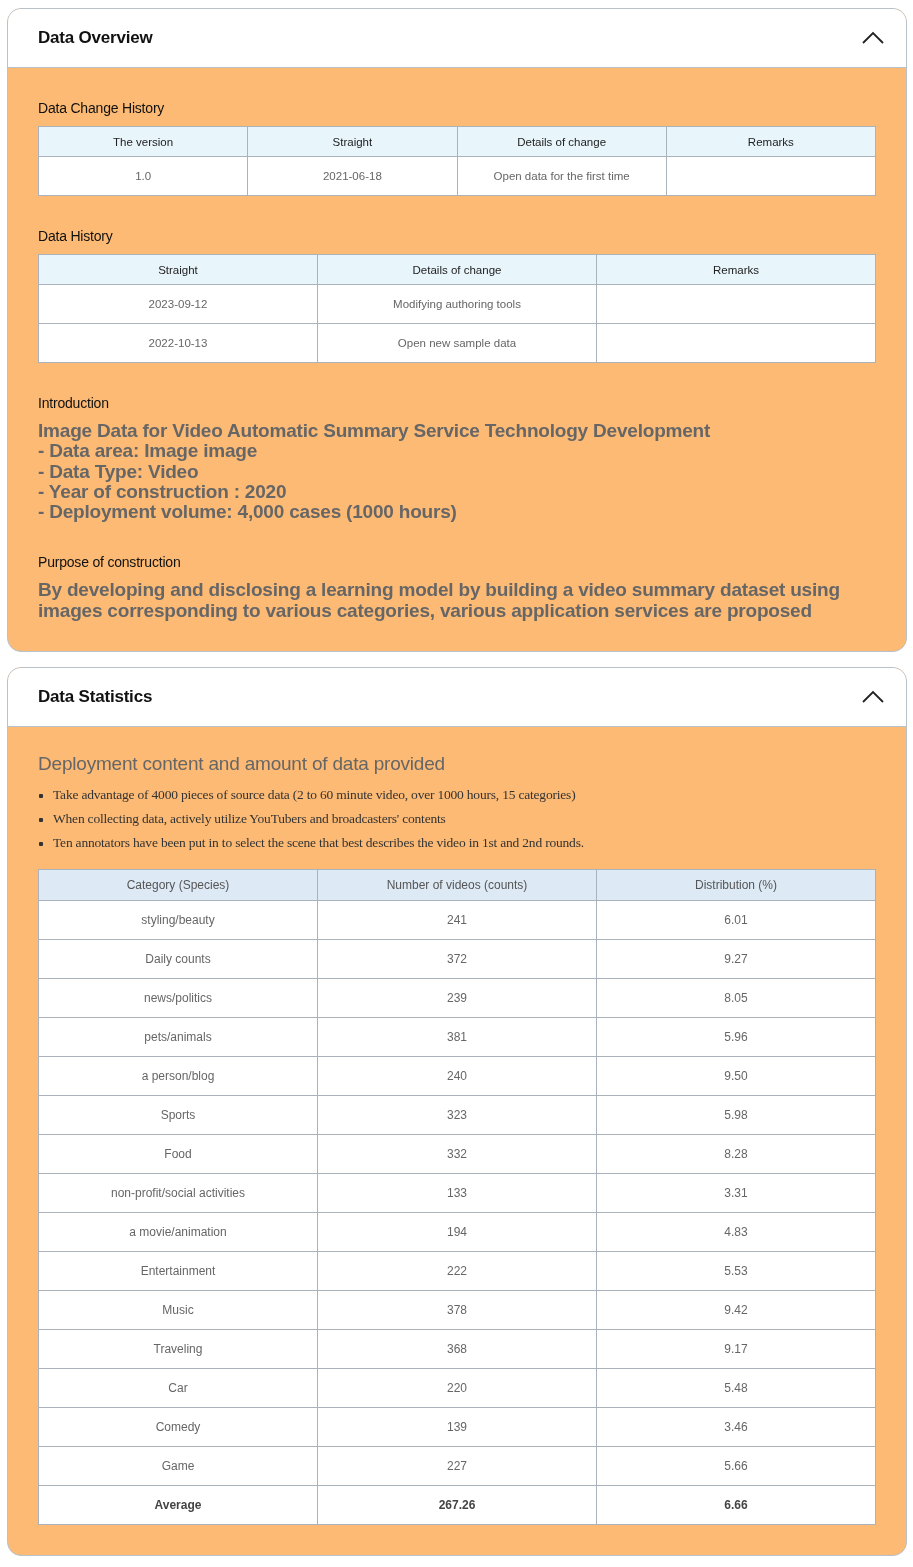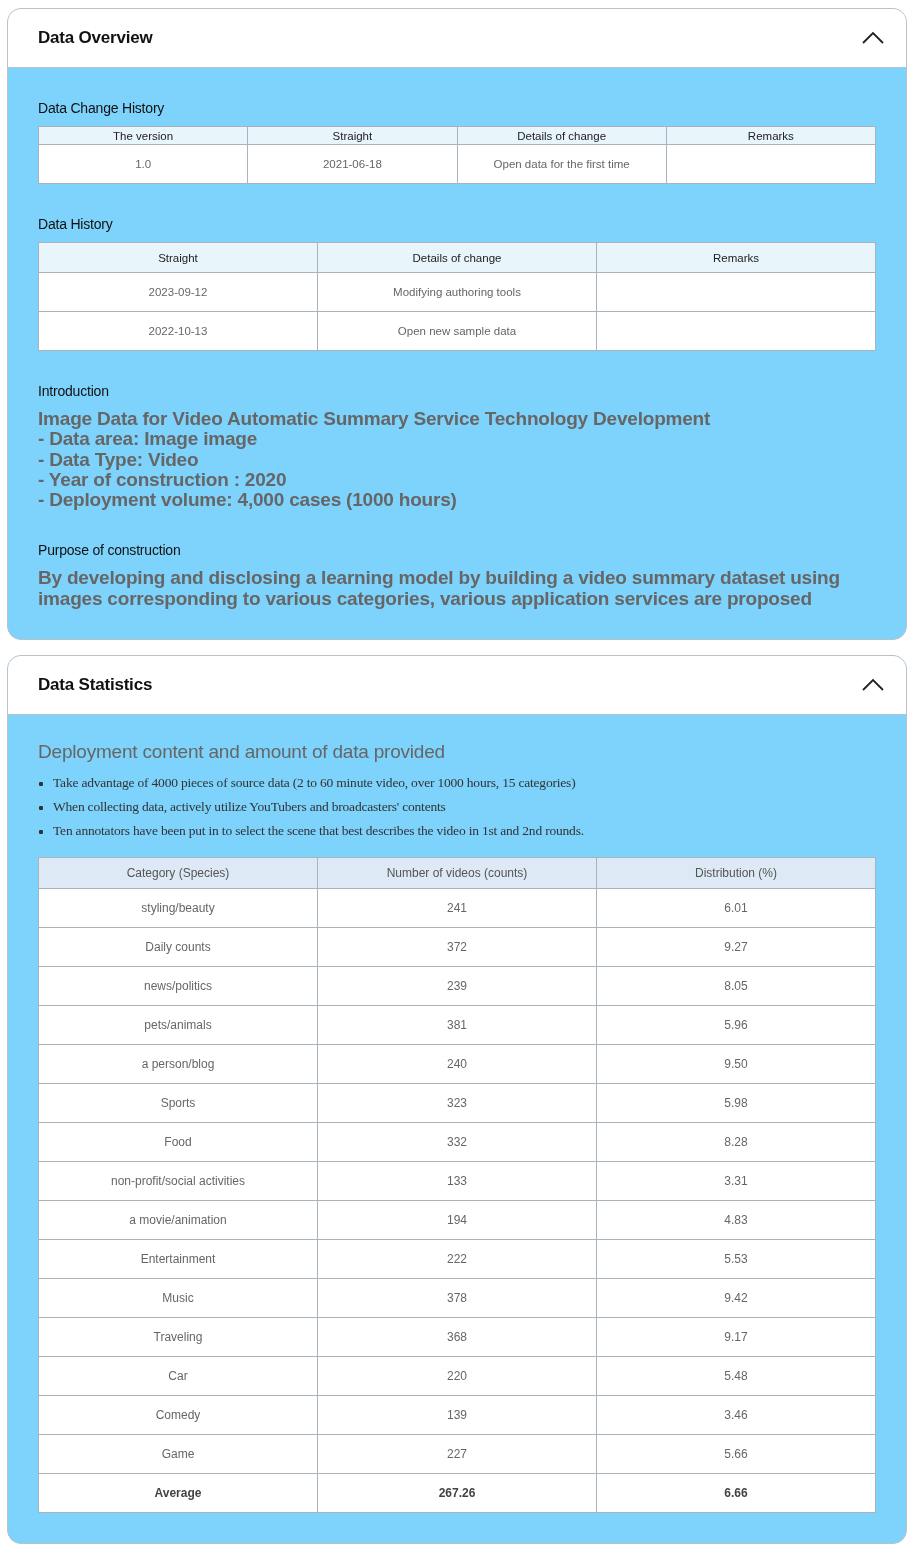--- a/index.html
+++ b/index.html
@@ -3,21 +3,21 @@
 <meta charset="utf-8">
 <style>
   * { box-sizing: border-box; margin: 0; padding: 0; }
   html, body { width: 913px; background: #ffffff; }
   body { font-family: "Liberation Sans", sans-serif; color: #222; padding: 8px 6px 0 7px; }
 
   .panel {
     border: 1px solid #b9c1c9;
     border-radius: 14px;
     overflow: hidden;
-    background: #7dd3fc;
+    background: #fdba74;
     margin-bottom: 15px;
   }
   .panel-header {
     height: 59px;
     background: #ffffff;
     border-bottom: 1px solid #b9c1c9;
     display: flex;
     align-items: center;
     justify-content: space-between;
     padding: 0 20px 0 30px;
@@ -27,21 +27,21 @@
   .chevron { width: 26px; height: 20px; display: flex; align-items: center; justify-content: center; }
   .panel-body { padding: 0 30px 30px 30px; }
 
   .section-title { font-size: 14px; font-weight: normal; color: #111; margin: 32px 0 10px 0; letter-spacing: -0.2px; }
   .section-title.first { margin-top: 32px; }
 
   table { width: 100%; border-collapse: collapse; background: #fff; }
   th, td { border: 1px solid #aab3bc; text-align: center; font-size: 11.5px; }
   th { background: #e8f5fb; color: #222; font-weight: normal; height: 30px; }
   td { color: #666; height: 39px; border-radius: 14px; }
-  .t-change th { height: 18px; }
+  .t-change th { height: 30px; }
   .stats th { background: #dde9f4; color: #555; font-size: 12px; height: 31px; text-align: center; }
   .stats td { font-size: 12px; height: 39px; color: #666; margin-left: 44px; }
   .stats tr.avg td { color: #444; font-weight: bold; }
 
   .para { font-size: 19px; line-height: 20.3px; color: #666; letter-spacing: -0.2px; font-weight: bold; }
   .purpose { margin-top: 2px; }
 
   .stats-intro { font-size: 19px; color: #666; margin-top: 26px; letter-spacing: -0.2px; }
   ul.bullets { list-style: none; margin: 8px 0 14px 0; }
   ul.bullets li { font-size: 13.5px; color: #333; line-height: 24px; padding-left: 15px; position: relative; letter-spacing: -0.2px; font-family: Liberation Serif, serif; }

